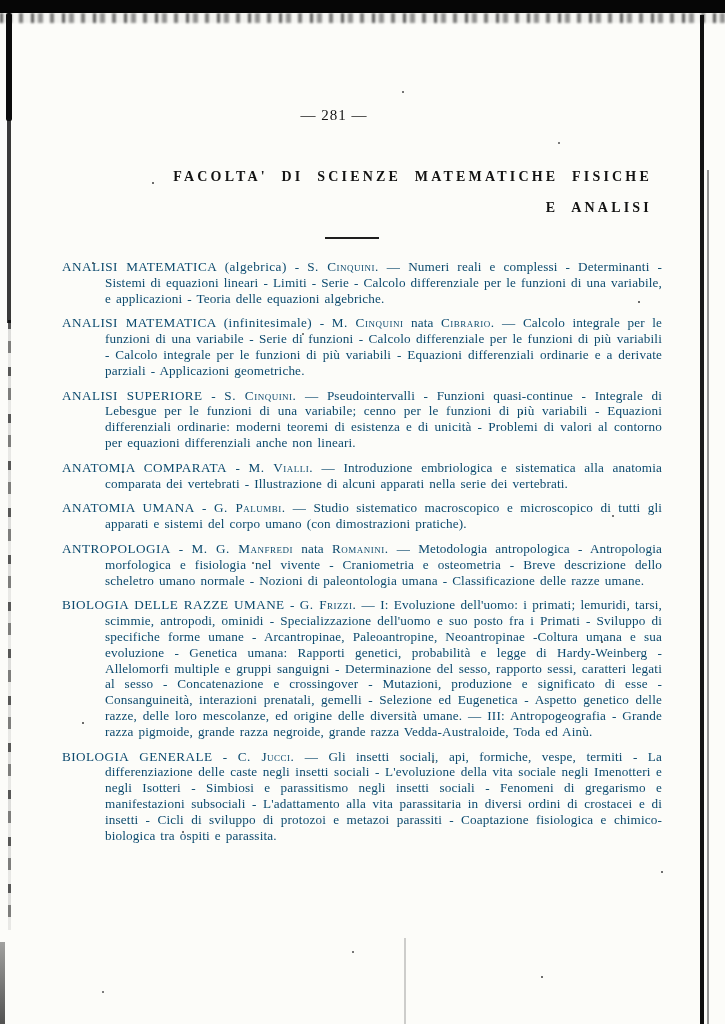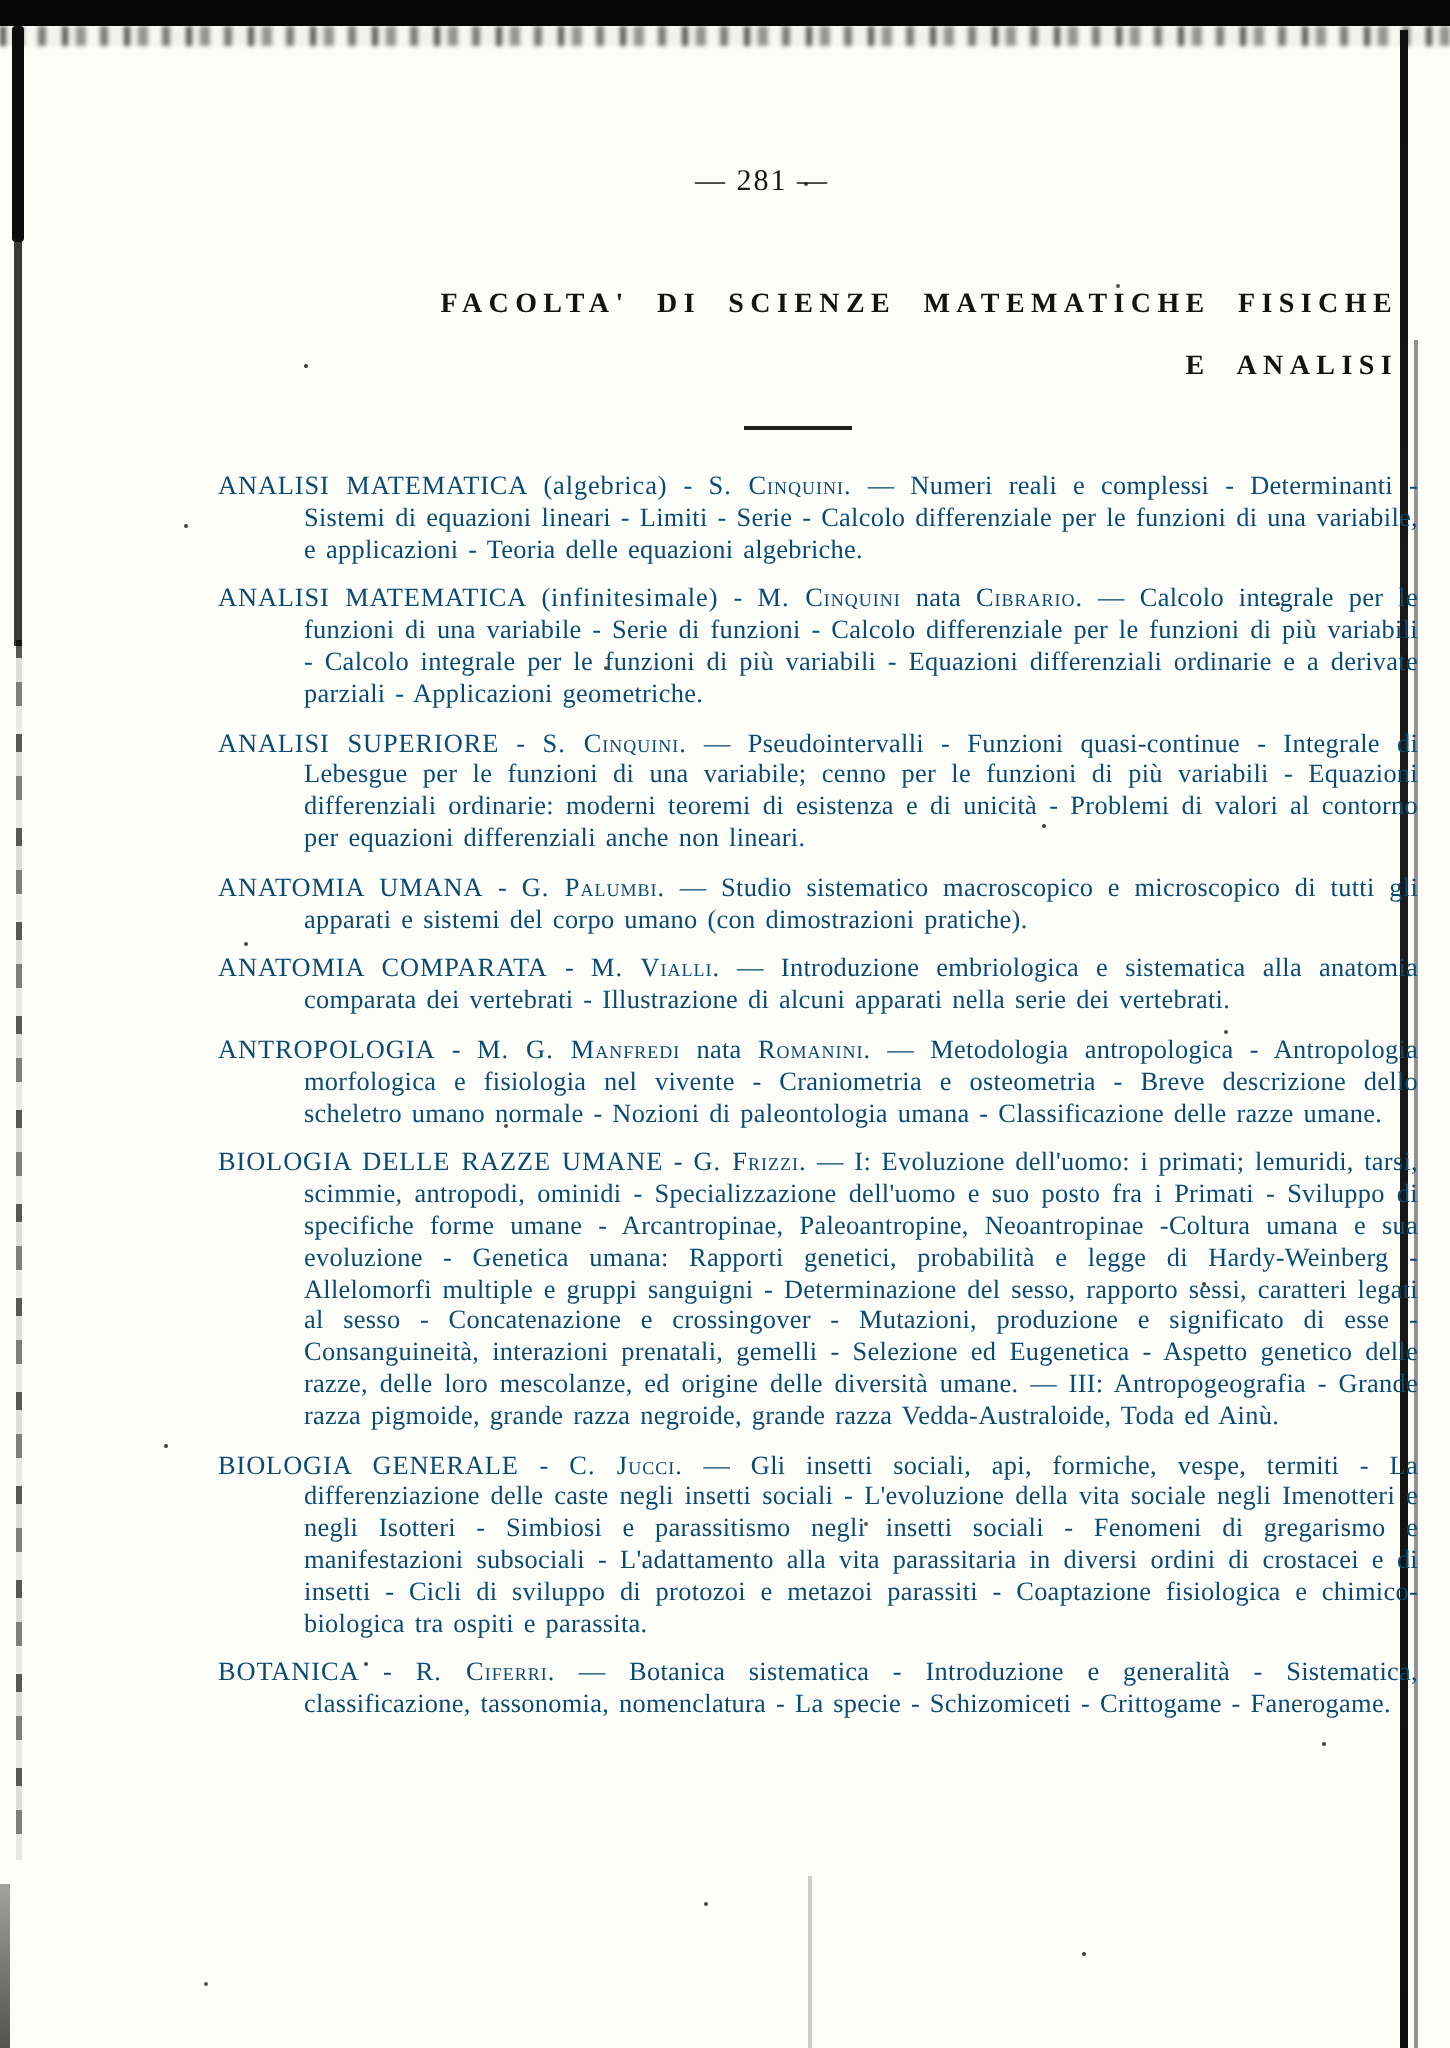--- a/index.html
+++ b/index.html
@@ -63,21 +63,21 @@
       402px 91px 0 0 #474747, 152px 182px 0 0 #3c3c3c, 558px 142px 0 0 #515151,
       92px 262px 0 0 #444, 638px 301px 0 0 #3a3a3a, 302px 333px 0 0 #555,
       122px 471px 0 0 #484848, 521px 412px 0 0 #3e3e3e, 252px 562px 0 0 #505050,
       601px 641px 0 0 #434343, 82px 722px 0 0 #3b3b3b, 432px 761px 0 0 #565656,
       182px 831px 0 0 #474747, 661px 871px 0 0 #404040, 352px 951px 0 0 #4a4a4a,
       541px 976px 0 0 #3d3d3d, 102px 991px 0 0 #525252, 612px 515px 0 0 #4b4b4b;
   }
 
   
   .content {
-    position: absolute; left: 62px; top: 82px; width: 600px; margin-left: 47px;
+    position: absolute; left: 62px; top: 106px; width: 600px;
   }
   .pageno {
     text-align: center;
     font-size: 15px; line-height: 18px;
     letter-spacing: 1px;
     color: #141414;
     transform: translateX(-28px);
   }
   .title-block {
     margin-top: 37px;
@@ -129,20 +129,19 @@
   <div class="pageno">— 281 —</div>
   <div class="title-block">
     <div>FACOLTA' DI SCIENZE MATEMATICHE FISICHE</div>
     <div>E ANALISI</div>
   </div>
   <div class="title-rule"></div>
   <div class="course-list">
       <p class="entry"><span class="heading">ANALISI MATEMATICA (algebrica)</span> - <span class="smallcaps">S. Cinquini.</span> — <span>Numeri reali e complessi - Determinanti - Sistemi di equazioni lineari - Limiti - Serie - Calcolo differenziale per le funzioni di una variabile, e applicazioni - Teoria delle equazioni algebriche.</span></p>
       <p class="entry"><span class="heading">ANALISI MATEMATICA (infinitesimale)</span> - <span class="smallcaps">M. Cinquini</span><span> nata </span><span class="smallcaps">Cibrario.</span> — <span>Calcolo integrale per le funzioni di una variabile - Serie di funzioni - Calcolo differenziale per le funzioni di più variabili - Calcolo integrale per le funzioni di più variabili - Equazioni differenziali ordinarie e a derivate parziali - Applicazioni geometriche.</span></p>
       <p class="entry"><span class="heading">ANALISI SUPERIORE</span> - <span class="smallcaps">S. Cinquini.</span> — <span>Pseudointervalli - Funzioni quasi-continue - Integrale di Lebesgue per le funzioni di una variabile; cenno per le funzioni di più variabili - Equazioni differenziali ordinarie: moderni teoremi di esistenza e di unicità - Problemi di valori al contorno per equazioni differenziali anche non lineari.</span></p>
+      <p class="entry"><span class="heading">ANATOMIA COMPARATA</span> - <span class="smallcaps">M. Vialli.</span> — <span>Introduzione embriologica e sistematica alla anatomia comparata dei vertebrati - Illustrazione di alcuni apparati nella serie dei vertebrati.</span></p>
       <p class="entry"><span class="heading">ANATOMIA UMANA</span> - <span class="smallcaps">G. Palumbi.</span> — <span>Studio sistematico macroscopico e microscopico di tutti gli apparati e sistemi del corpo umano (con dimostrazioni pratiche).</span></p>
-      <p class="entry"><span class="heading">ANATOMIA COMPARATA</span> - <span class="smallcaps">M. Vialli.</span> — <span>Introduzione embriologica e sistematica alla anatomia comparata dei vertebrati - Illustrazione di alcuni apparati nella serie dei vertebrati.</span></p>
       <p class="entry"><span class="heading">ANTROPOLOGIA</span> - <span class="smallcaps">M. G. Manfredi</span><span> nata </span><span class="smallcaps">Romanini.</span> — <span>Metodologia antropologica - Antropologia morfologica e fisiologia nel vivente - Craniometria e osteometria - Breve descrizione dello scheletro umano normale - Nozioni di paleontologia umana - Classificazione delle razze umane.</span></p>
       <p class="entry"><span class="heading">BIOLOGIA DELLE RAZZE UMANE</span> - <span class="smallcaps">G. Frizzi.</span> — <span>I: Evoluzione dell'uomo: i primati; lemuridi, tarsi, scimmie, antropodi, ominidi - Specializzazione dell'uomo e suo posto fra i Primati - Sviluppo di specifiche forme umane - Arcantropinae, Paleoantropine, Neoantropinae -Coltura umana e sua evoluzione - Genetica umana: Rapporti genetici, probabilità e legge di Hardy-Weinberg - Allelomorfi multiple e gruppi sanguigni - Determinazione del sesso, rapporto sessi, caratteri legati al sesso - Concatenazione e crossingover - Mutazioni, produzione e significato di esse - Consanguineità, interazioni prenatali, gemelli - Selezione ed Eugenetica - Aspetto genetico delle razze, delle loro mescolanze, ed origine delle diversità umane. — III: Antropogeografia - Grande razza pigmoide, grande razza negroide, grande razza Vedda-Australoide, Toda ed Ainù.</span></p>
       <p class="entry"><span class="heading">BIOLOGIA GENERALE</span> - <span class="smallcaps">C. Jucci.</span> — <span>Gli insetti sociali, api, formiche, vespe, termiti - La differenziazione delle caste negli insetti sociali - L'evoluzione della vita sociale negli Imenotteri e negli Isotteri - Simbiosi e parassitismo negli insetti sociali - Fenomeni di gregarismo e manifestazioni subsociali - L'adattamento alla vita parassitaria in diversi ordini di crostacei e di insetti - Cicli di sviluppo di protozoi e metazoi parassiti - Coaptazione fisiologica e chimico-biologica tra ospiti e parassita.</span></p>
-      <p class="entry"><span class="heading">BOTANICA</span> - <span class="smallcaps">R. Ciferri.</span> — <span>Botanica sistematica - Introduzione e generalità - Sistematica, classificazione, tassonomia, nomenclatura - La specie - Schizomiceti - Crittogame - Fanerogame.</span></p>
     </div>
 </div>
 
 </body></html>

